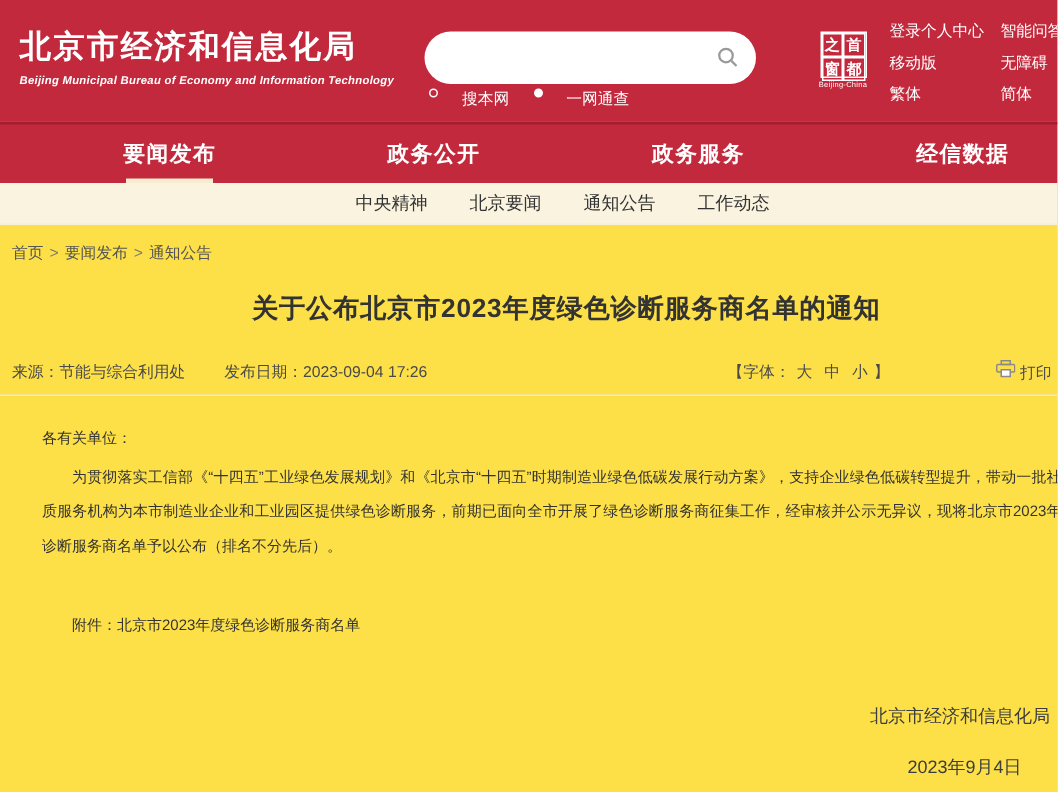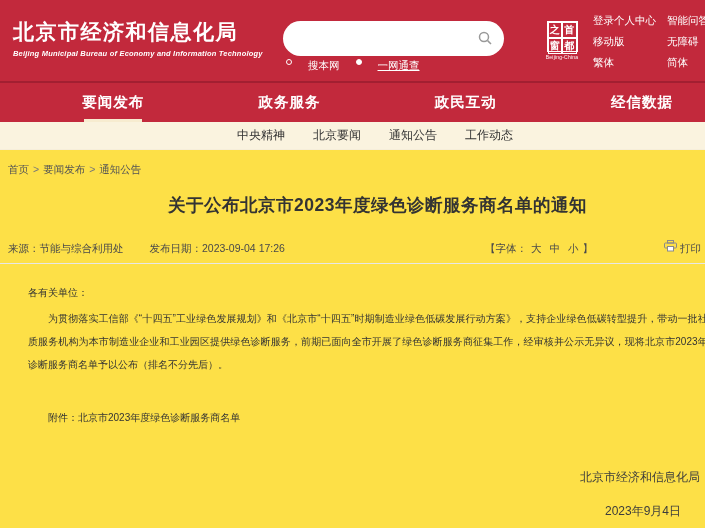--- a/index.html
+++ b/index.html
@@ -20,21 +20,21 @@
   .site-subtitle{font-size:7.5px;font-weight:bold;margin-top:4px;letter-spacing:0.2px;font-style:italic;}
 
   .search-wrap{position:absolute;left:283px;top:21px;width:221px;height:35px;background:#fff;border-radius:18px;}
   .search-input{position:absolute;left:16px;top:1px;width:165px;height:32px;border:none;outline:none;background:transparent;font-size:12px;color:#333;}
   .search-btn{position:absolute;right:10px;top:9px;width:18px;height:18px;border:none;background:transparent;padding:0;cursor:pointer;}
 
   .search-radios{position:absolute;left:286px;top:59px;color:#fff;font-size:10.5px;display:flex;gap:16px;align-items:center;}
   .radio-opt{display:flex;gap:16px;cursor:pointer;}
   .radio-dot{display:inline-block;width:6px;height:6px;border-radius:50%;border:1.5px solid #fff;}
   .radio-dot.filled{background:#fff;}
-  .radio-opt.linked .radio-label{text-decoration:underline;}
+  .radio-opt.linked .radio-label{}
 
   .capital-logo{position:absolute;left:545px;top:21px;width:34px;color:#fff;text-align:center;cursor:pointer;}
   .logo-grid{width:31px;height:31px;border:1.5px solid #fff;display:grid;grid-template-columns:1fr 1fr;grid-template-rows:1fr 1fr;margin:0 auto;background:var(--red);}
   .logo-cell{display:flex;align-items:center;justify-content:center;font-size:10px;font-weight:bold;border:0.5px solid #fff;font-family:"Liberation Serif","DejaVu Serif",serif;}
   .logo-caption{font-size:5px;margin-top:2px;white-space:nowrap;letter-spacing:0.2px;}
 
   .quick-links{position:absolute;left:593px;top:14px;display:grid;grid-template-columns:66px 44px;column-gap:8px;row-gap:7px;color:#fff;font-size:10.5px;}
   .quick-link{cursor:pointer;white-space:nowrap;}
 
   
@@ -119,22 +119,22 @@
       <span class="quick-link">移动版</span>
       <span class="quick-link">无障碍</span>
       <span class="quick-link">繁体</span>
       <span class="quick-link">简体</span>
     </div>
   </div>
 
   <div class="nav">
     <div class="nav-inner">
       <div class="nav-item active">要闻发布</div>
+      <div class="nav-item">政务公开</div>
       <div class="nav-item">政务服务</div>
-      <div class="nav-item">政民互动</div>
       <div class="nav-item">经信数据</div>
     </div>
   </div>
 
   <div class="subnav">
     <span class="subnav-item">中央精神</span>
     <span class="subnav-item">北京要闻</span>
     <span class="subnav-item">通知公告</span>
     <span class="subnav-item">工作动态</span>
   </div>

